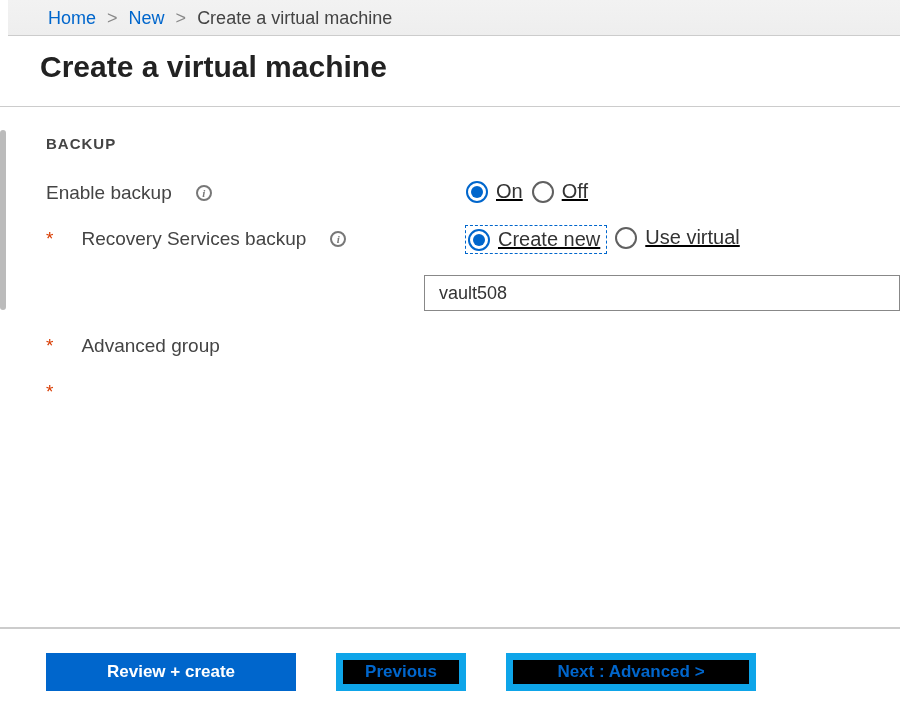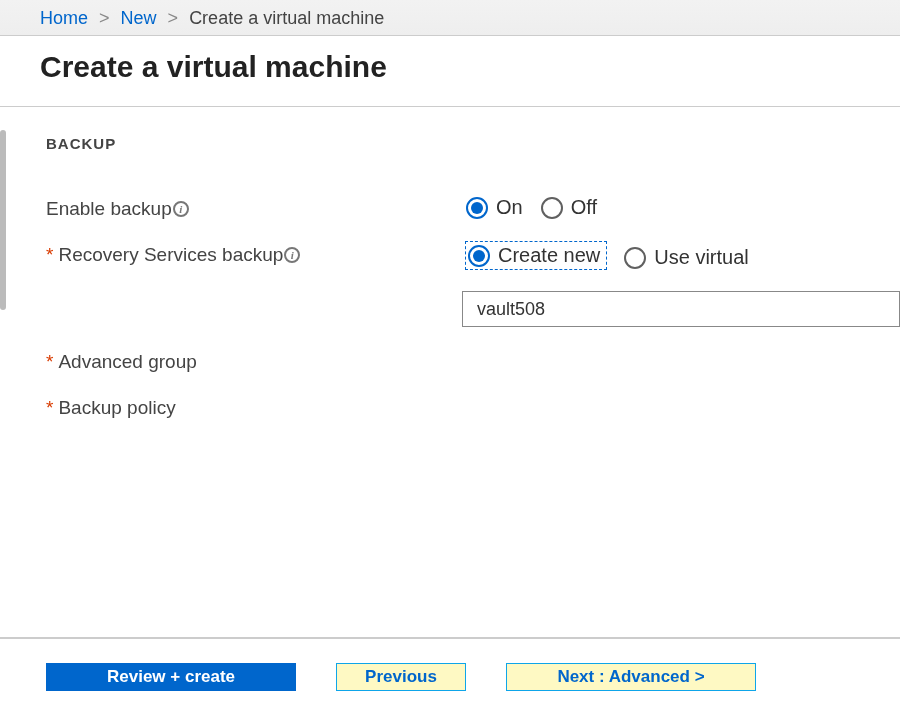--- a/index.html
+++ b/index.html
@@ -10,20 +10,21 @@
       height: 715px;
       overflow: hidden;
       position: relative;
     }
     .top-bar {
       background: linear-gradient(#f2f2f2, #eeeeee);
       border-bottom: 1px solid #ccc;
       padding: 8px 18px 6px 40px;
       font-size: 18px;
       color: #555;
+      margin-left: 8px;
     }
     .top-bar a { color: #0066cc; text-decoration: none; }
     .top-bar .sep { color: #888; margin: 0 6px; }
     .top-bar .current { color: #444; }
     .title-area {
       padding: 14px 18px 22px 40px;
       border-bottom: 1px solid #ccc;
     }
     .title-area h1 {
       font-size: 30px;
@@ -39,73 +40,73 @@
       left: 0; top: 130px;
       width: 6px; height: 180px;
       background: #bbb;
       border-radius: 3px;
     }
     .section-label {
       font-size: 15px;
       font-weight: 600;
       letter-spacing: 1px;
       color: #444;
-      margin-bottom: 44px;
+      margin-bottom: 28px;
     }
     .row {
       display: flex;
       align-items: flex-start;
       margin-bottom: 22px;
     }
     .label-col {
       width: 420px;
       font-size: 19px;
       color: #444;
       display: flex;
       align-items: center;
-      gap: 1px;
+      gap: 24px;
       padding-top: 2px;
     }
     .req { color: #d83b01; margin-right: 4px; }
     .info-icon {
       width: 16px; height: 16px;
       border: 2px solid #777;
       border-radius: 50%;
       display: inline-flex;
       align-items: center;
       justify-content: center;
       font-size: 11px;
       color: #777;
       font-weight: bold;
       font-style: italic;
       font-family: Georgia, serif;
     }
     .field-col { flex: 1; }
-    .radio-group { display: flex; gap: 18px; align-items: flex-end; }
+    .radio-group { display: flex; gap: 9px; align-items: flex-start; text-decoration: underline; }
     .radio-opt { display: inline-flex; align-items: center; gap: 8px; font-size: 20px; color: #333; cursor: pointer; }
     .radio-circle {
       width: 22px; height: 22px;
       border: 2px solid #606060;
       border-radius: 50%;
       display: inline-flex;
       align-items: center; justify-content: center;
     }
     .radio-circle.sel { border-color: #0066cc; }
     .radio-circle.sel::after {
       content: "";
       width: 12px; height: 12px;
       background: #0066cc;
       border-radius: 50%;
     }
     .radio-opt.focused {
       outline: 1px dashed #0066cc;
       padding: 2px 6px 2px 2px;
     }
     .text-input {
-      width: 438px;
+      width: 476px;
       height: 36px;
       border: 1px solid #888;
       padding: 0 14px;
       font-size: 18px;
       color: #333;
       font-family: inherit;
     }
     .link-under {
       color: #0066cc;
       font-size: 18px;
@@ -116,39 +117,39 @@
     .footer {
       position: absolute;
       left: 0; right: 0; bottom: 0;
       border-top: 2px solid #ccc;
       padding: 24px 0 24px 46px;
       display: flex;
       gap: 40px;
       background: #fff;
     }
     .btn {
-      height: 28px;
+      height: 38px;
       font-size: 17px;
       font-weight: 600;
       cursor: pointer;
       display: inline-flex;
       align-items: center;
       justify-content: center;
       border: none;
       font-family: inherit;
     }
     .btn-primary {
       background: #0066cc;
       color: #fff;
       width: 250px;
     }
     .btn-secondary {
-      background: #fef9c3;
+      background: #000000;
       color: #0066cc;
-      border: 1px solid #0ea5e9;
+      border: 7px solid #0ea5e9;
     }
     .btn-prev { width: 130px; }
     .btn-next { width: 250px; }
   </style>
 </head>
 <body>
 
 <div class="top-bar">
   <a href="#">Home</a>
   <span class="sep">&gt;</span>
@@ -215,21 +216,20 @@
   <div class="row">
     <div class="label-col">
       <span class="req">*</span>
       <span>Advanced group</span>
     </div>
   </div>
 
   <div class="row">
     <div class="label-col">
       <span class="req">*</span>
-      <span>Backup policy</span>
     </div>
   </div>
 </div>
 
 <div class="footer">
   <button class="btn btn-primary">Review + create</button>
   <button class="btn btn-secondary btn-prev">Previous</button>
   <button class="btn btn-secondary btn-next">Next : Advanced &gt;</button>
 </div>
 

